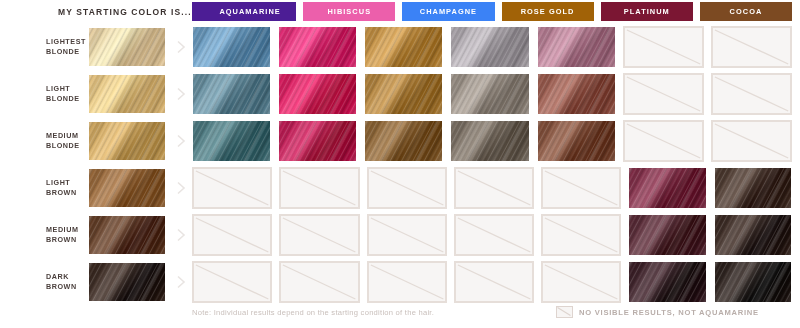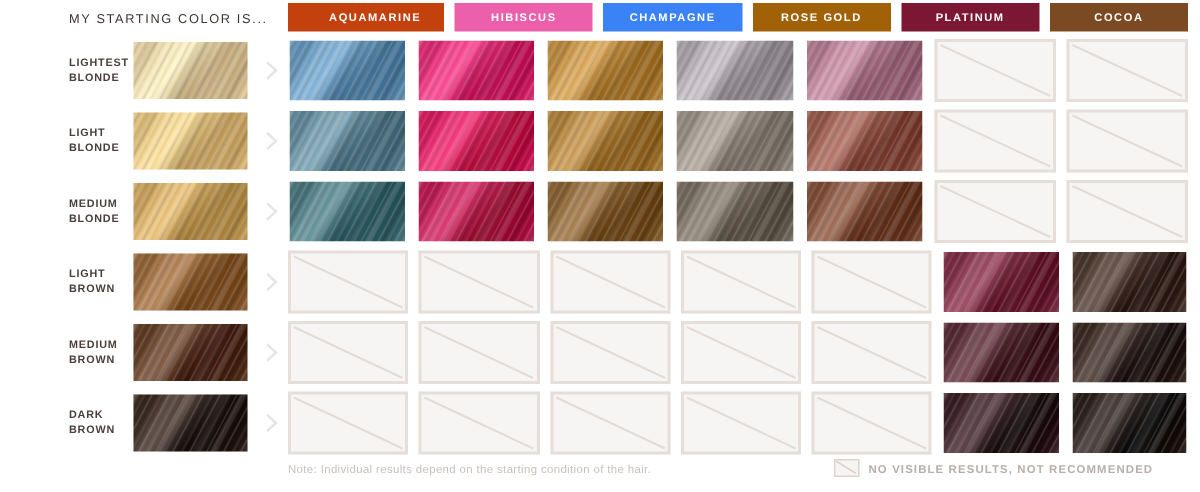--- a/index.html
+++ b/index.html
@@ -6,22 +6,22 @@
   body{
     width:800px;height:328px;overflow:hidden;
     background:#ffffff;
     font-family:"Liberation Sans", sans-serif;
     -webkit-font-smoothing:antialiased;
   }
   #chart{position:relative;width:800px;height:328px;}
 
   
   .hdr-title{
-    position:absolute;left:46px;top:7px;
-    font-size:8.5px;font-weight:normal;letter-spacing:1.1px;
+    position:absolute;left:58px;top:7px;
+    font-size:8.5px;font-weight:bold;letter-spacing:1.1px;
     color:#3b3230;white-space:nowrap;
   }
   .hdr-tabs{
     position:absolute;left:192px;top:2px;
     width:600px;height:19px;
     display:flex;gap:7px;
   }
   .hdr-tab{
     flex:1 1 0;height:19px;
     display:flex;align-items:center;justify-content:center;
@@ -123,21 +123,21 @@
   }
 </style>
 </head>
 <body>
 
 <div id="chart">
 
   <div class="hdr-title">MY STARTING COLOR IS...</div>
 
   <div class="hdr-tabs" id="hdr-tabs">
-      <div class="hdr-tab" style="background: #c2410c; padding-left: 12px;">AQUAMARINE</div>
+      <div class="hdr-tab" style="background: #4c1d95; padding-left: 12px;">AQUAMARINE</div>
       <div class="hdr-tab" style="background: rgb(236, 95, 171);">HIBISCUS</div>
       <div class="hdr-tab" style="background: #3b82f6;">CHAMPAGNE</div>
       <div class="hdr-tab" style="background: #a16207;">ROSE GOLD</div>
       <div class="hdr-tab" style="background: rgb(123, 22, 51);">PLATINUM</div>
       <div class="hdr-tab" style="background: rgb(124, 74, 34);">COCOA</div>
     </div>
 
   <div class="rows" id="rows">
       <div class="row">
         <div class="row-label">LIGHTEST BLONDE</div>
@@ -388,16 +388,16 @@
     </div>
 
   <div class="note">Note: Individual results depend on the starting condition of the hair.</div>
 
   <div class="legend">
     <span class="legend-box">
       <svg width="14" height="9" viewBox="0 0 14 9" style="position:absolute;left:0;top:0;">
         <line x1="0.5" y1="0.5" x2="13.5" y2="8.5" stroke="#ded4cf" stroke-width="1.2"></line>
       </svg>
     </span>
-    <span class="legend-text">NO VISIBLE RESULTS, NOT RECOMMENDED</span>
+    <span class="legend-text">NO VISIBLE RESULTS, NOT AQUAMARINE</span>
   </div>
 
 </div>
 
 </body></html>

